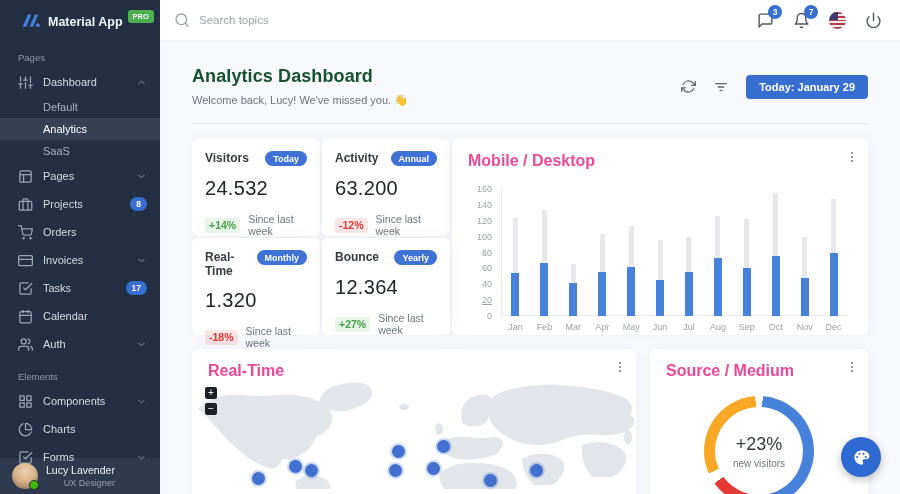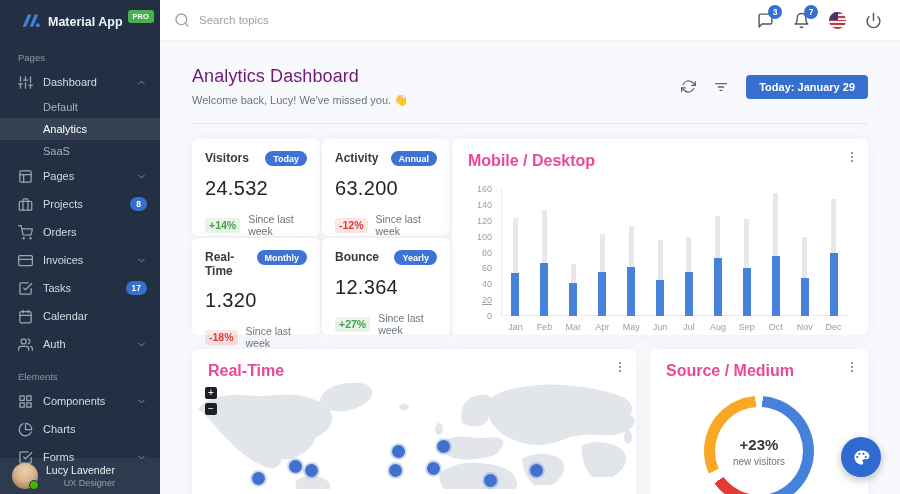--- a/index.html
+++ b/index.html
@@ -37,21 +37,21 @@
   .nav-right { margin-left:auto; display:flex; align-items:center; gap:19px; }
   .icon-btn { position:relative; color:#53585e; display:flex; cursor:pointer; }
   .nav-badge { position:absolute; top:-7px; right:-8px; background:#376fd0; color:#fff; font-size:8.5px; font-weight:700; width:14px; height:14px; border-radius:50%; display:flex; align-items:center; justify-content:center; }
   .flag { width:17px; height:17px; border-radius:50%; overflow:hidden; position:relative; cursor:pointer;
           background:repeating-linear-gradient(180deg,#c0394b 0 1.9px,#f2f2f2 1.9px 3.8px); box-shadow:inset 0 0 0 0.5px rgba(0,0,0,.12); }
   .flag::after { content:""; position:absolute; left:0; top:0; width:9px; height:8px; background:#3c3b6e; }
 
   
   .main { padding:0 32px; }
   .page-header { display:flex; align-items:center; margin-top:26px; }
-  .page-title { font-size:18px; font-weight:400; color:#701a75; letter-spacing:.1px; }
+  .page-title { font-size:18px; font-weight:700; color:#14532d; letter-spacing:.1px; }
   .page-sub { font-size:11px; color:#6c757d; margin-top:7px; }
   .ph-actions { margin-left:auto; display:flex; align-items:center; gap:17px; }
   .ph-icon { color:#60666d; display:flex; cursor:pointer; }
   .date-btn { background:#376fd0; color:#fff; font-size:11px; font-weight:600; border:0; border-radius:4px; padding:6px 13px; cursor:pointer; font-family:"Liberation Sans", sans-serif; }
   .divider { border:0; border-top:1px solid #e2e7ee; margin-top:16px; }
 
   .grid1 { margin-top:15px; display:grid; grid-template-columns:128px 128px 1fr; grid-template-rows:97px 97px; gap:2px; }
   .card { background:#fff; border-radius:6px; box-shadow:0 0 14px 0 rgba(53,64,82,0.05); position:relative; }
   .stat-card { padding:12px 13px; }
   .stat-top { display:flex; align-items:flex-start; justify-content:space-between; }
@@ -81,21 +81,21 @@
   .grid2 { margin-top:14px; display:grid; grid-template-columns:444px 1fr; gap:14px; }
   .tall-card { height:200px; overflow:hidden; }
   .map-zoom { position:absolute; left:13px; width:12px; height:12px; background:#1d2126; color:#fff; border-radius:2px; font-size:10px; line-height:11px; text-align:center; cursor:pointer; z-index:2; }
   #map-svg { position:absolute; left:0; top:30px; width:444px; height:110px; }
   .map-dot { position:absolute; width:13px; height:13px; border-radius:50%; background:#4170cf; box-shadow:0 0 0 2px rgba(65,112,207,0.25); z-index:2; }
 
   .donut-wrap { position:relative; width:110px; height:110px; margin:16px auto 0; }
   .donut-ring { width:110px; height:110px; border-radius:50%; }
   .donut-hole { position:absolute; inset:11px; border-radius:50%; background:#fff; }
   .donut-center { position:absolute; inset:0; display:flex; flex-direction:column; align-items:center; justify-content:center; }
-  .donut-val { font-size:15px; font-weight:700; color:#353b41; }
+  .donut-val { font-size:18px; font-weight:400; color:#353b41; }
   .donut-sub { font-size:10px; color:#6c757d; margin-top:3px; }
 
   .theme-btn { position:absolute; left:841px; top:437px; width:40px; height:40px; border-radius:50%; background:#2f6ad2; display:flex; align-items:center; justify-content:center; box-shadow:0 3px 8px rgba(0,0,0,0.25); cursor:pointer; z-index:9; }
 </style>
 </head>
 <body>
 
 <div id="app">
 
   <aside class="sidebar">

